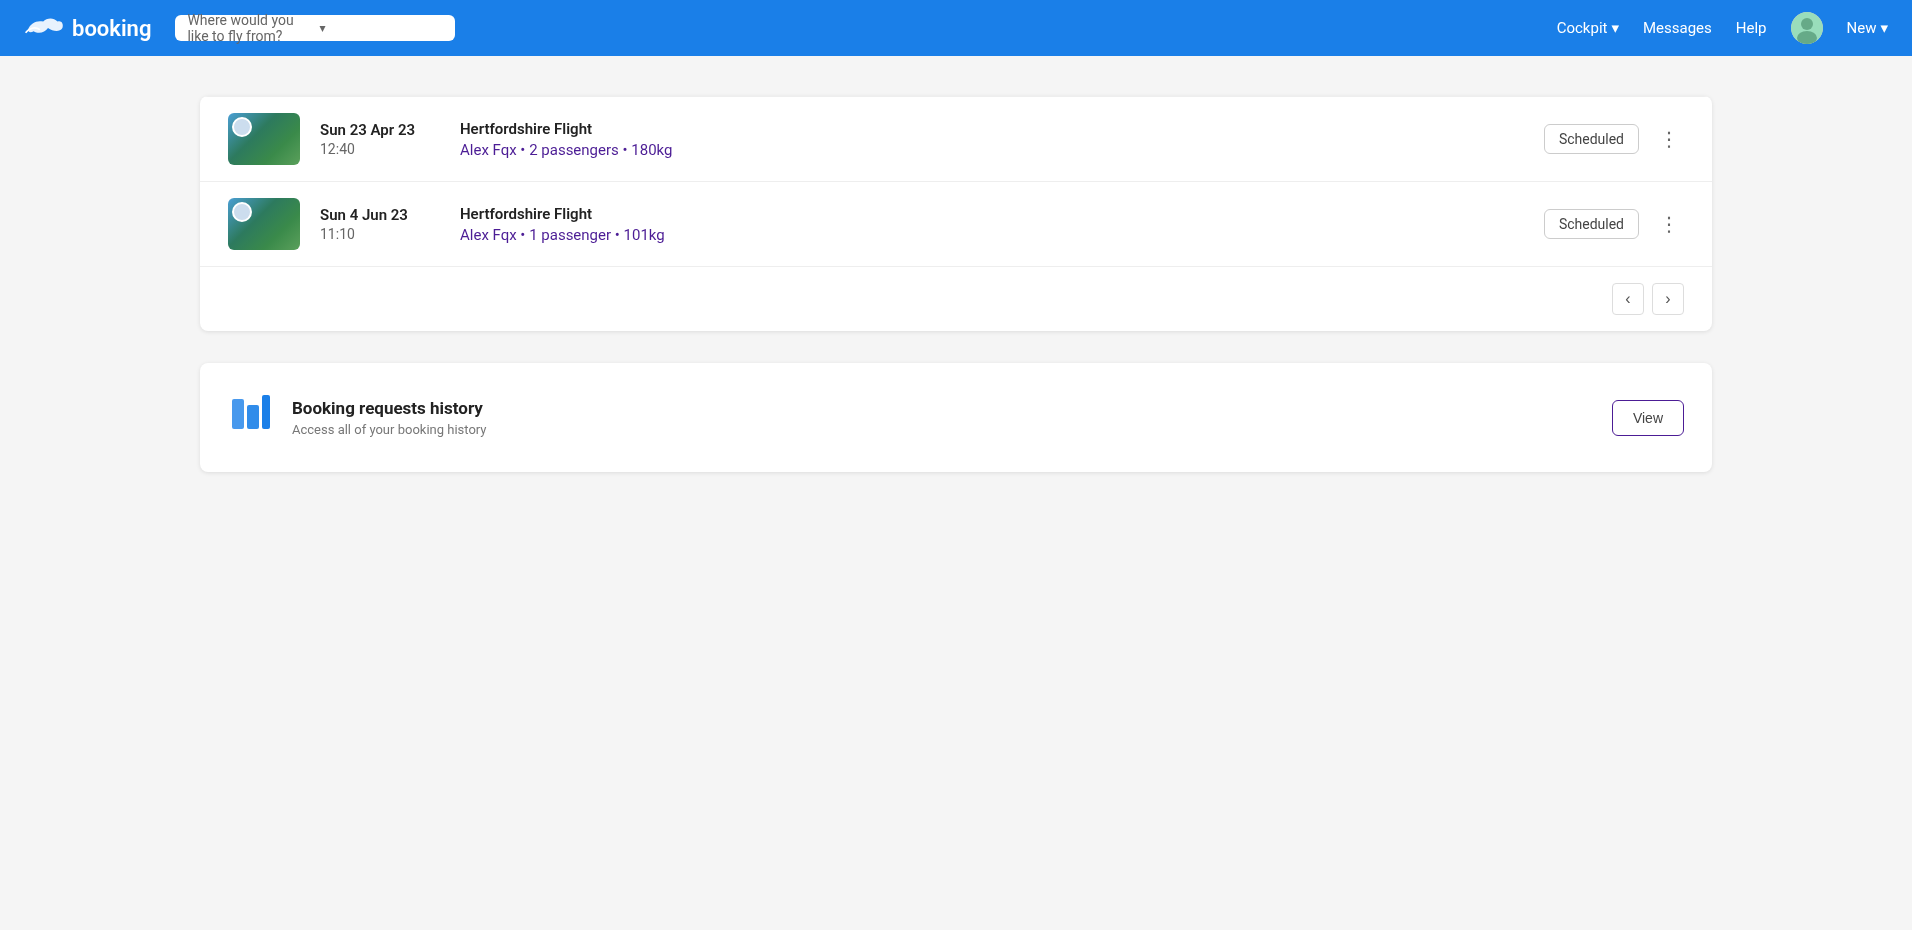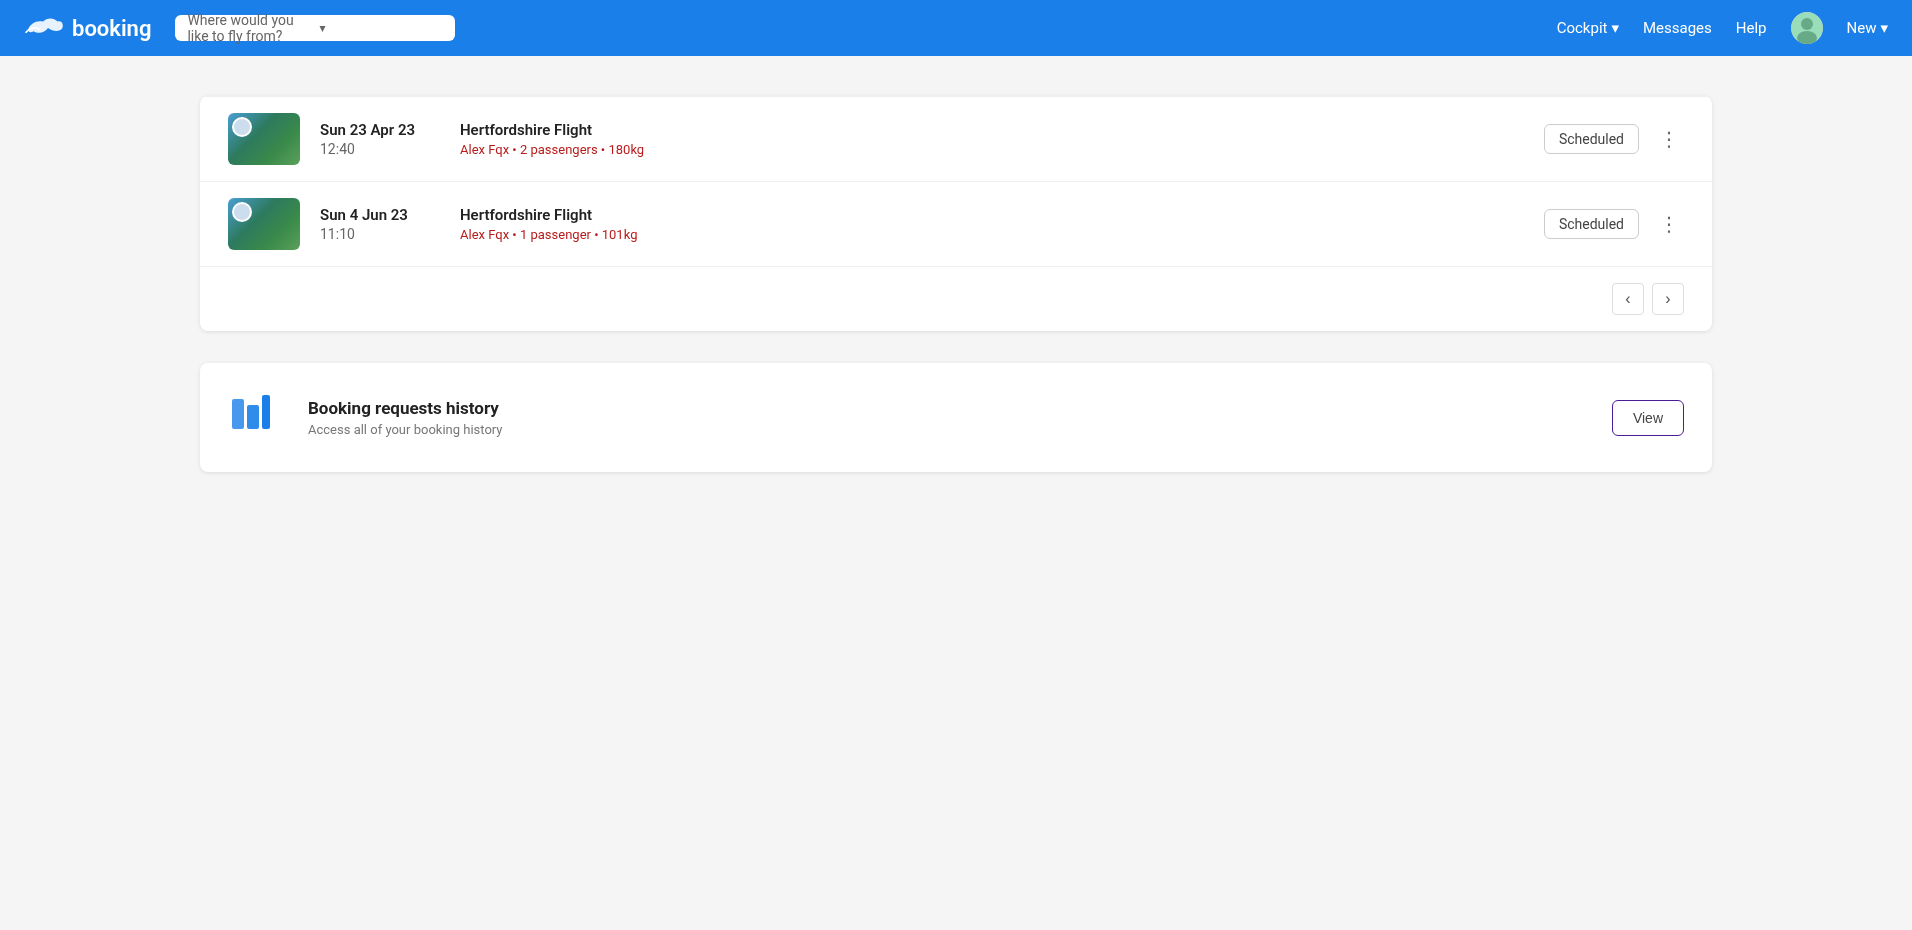--- a/index.html
+++ b/index.html
@@ -169,22 +169,22 @@
     .flight-info {
       flex: 1;
     }
     .flight-name {
       font-size: 15px;
       font-weight: 600;
       color: #222;
       margin-bottom: 3px;
     }
     .flight-details {
-      font-size: 13px;
-      color: #b91c1c;
+      font-size: 15px;
+      color: #4c1d95;
     }
     .flight-status {
       display: flex;
       align-items: center;
       gap: 16px;
       margin-left: auto;
     }
     .status-badge {
       border: 1px solid #ccc;
       border-radius: 6px;
@@ -225,21 +225,21 @@
     }
 
     
     .booking-card {
       background: white;
       border-radius: 8px;
       box-shadow: 0 1px 4px rgba(0,0,0,0.1);
       display: flex;
       align-items: center;
       padding: 28px;
-      gap: 36px;
+      gap: 20px;
     }
     .booking-icon {
       color: #1a7fe8;
       font-size: 36px;
       flex-shrink: 0;
     }
     .booking-info { flex: 1; }
     .booking-title {
       font-size: 17px;
       font-weight: 700;

